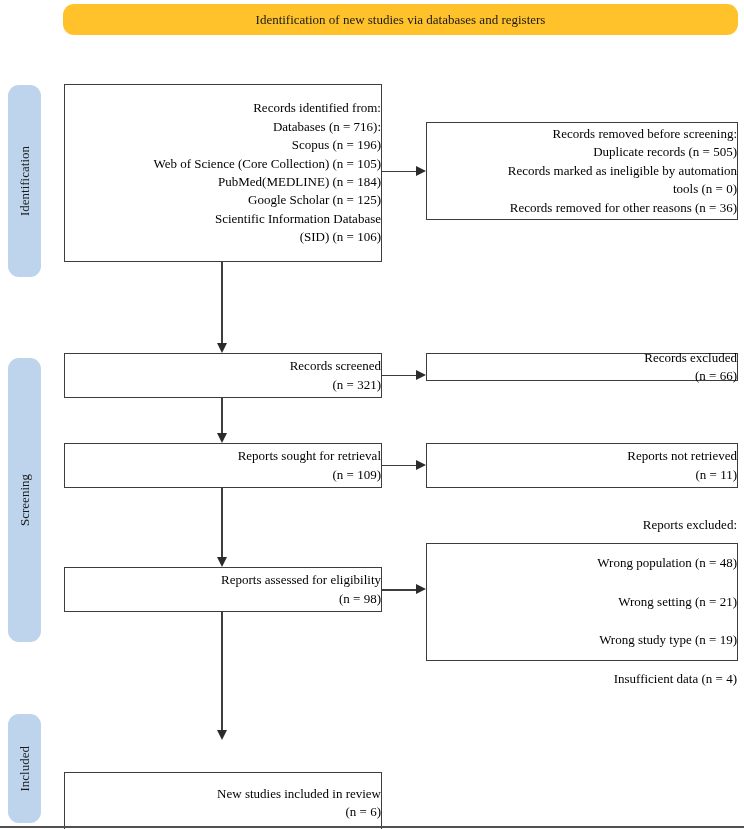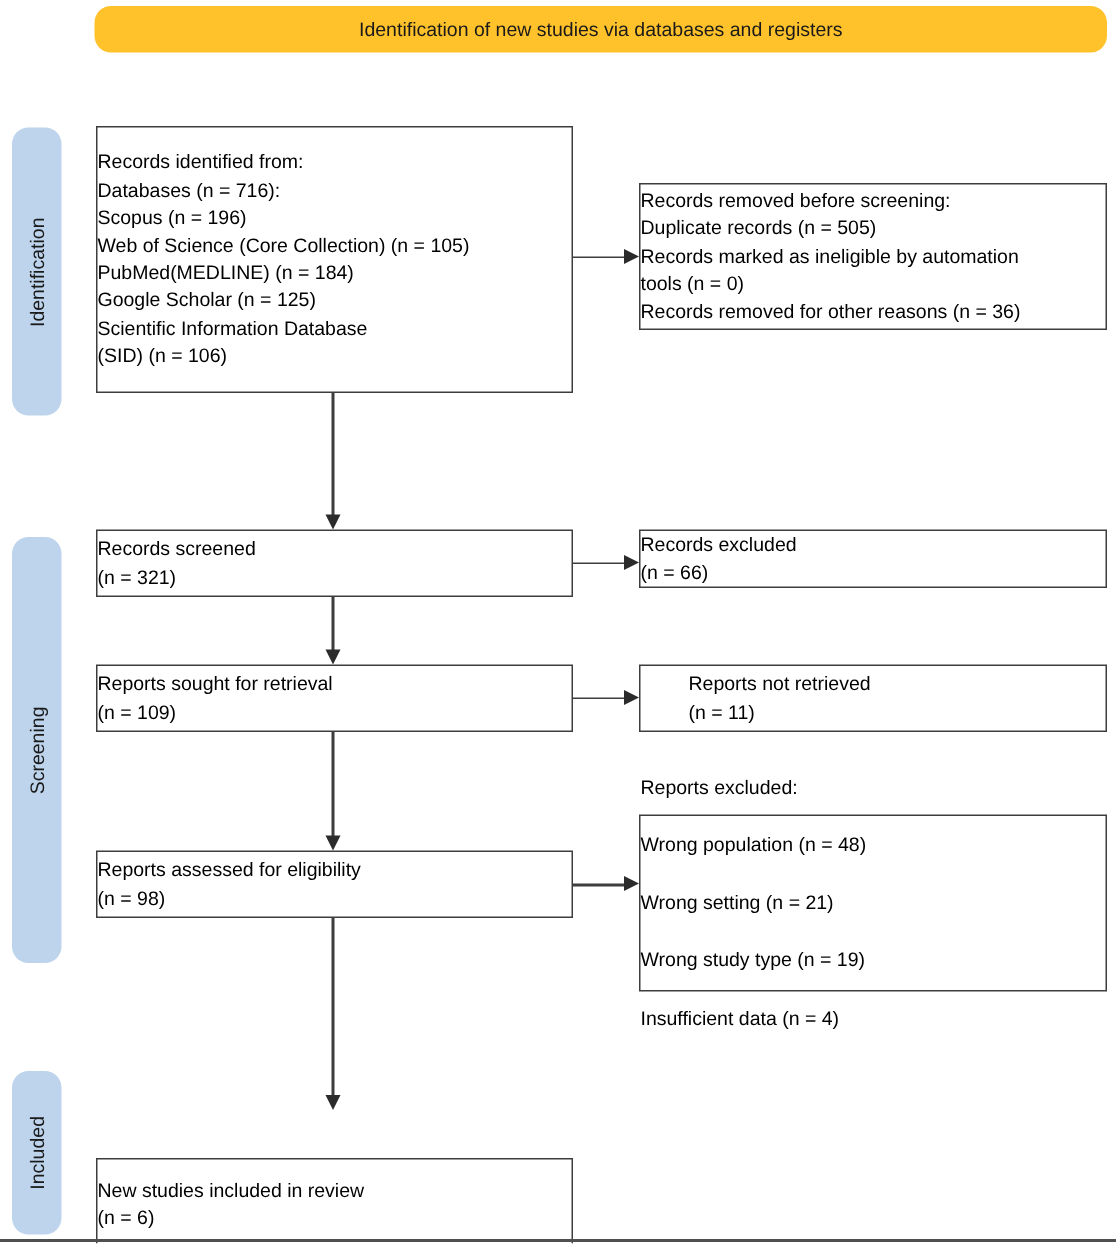--- a/index.html
+++ b/index.html
@@ -1,21 +1,21 @@
 <!DOCTYPE html>
 <html><head>
 <meta charset="utf-8">
 <style>
   html,body { margin:0; padding:0; background:#fff; }
   #figure {
     position: relative;
     width: 744px;
     height: 829px;
     background: #ffffff;
-    font-family: Liberation Sans, sans-serif;
+    font-family: Liberation Serif, serif;
     color: #000;
     overflow: hidden;
   }
   .banner {
     position: absolute;
     left: 63px; top: 4px;
     width: 675px; height: 31px;
     background: #FFC22B;
     border-radius: 11px;
     display: flex; align-items: center; justify-content: center;
@@ -35,21 +35,21 @@
     transform: rotate(180deg);
     white-space: nowrap;
     font-size: 13px;
     color: #1a1a1a;
   }
   .box {
     position: absolute;
     background: #fff;
     border: 1.5px solid #3d3d3d;
     display: flex; flex-direction: column;
-    align-items: flex-start; justify-content: center;
+    align-items: flex-end; justify-content: center;
     text-align: center;
     font-size: 13px;
     line-height: 1.42;
     color: #000;
     box-sizing: border-box;
   }
   .col-left  { left: 64px;  width: 318px; }
   .col-right { left: 426px; width: 312px; }
   .line-h { position: absolute; height: 1.5px; background: #3d3d3d; }
   .line-v { position: absolute; width: 1.5px;  background: #3d3d3d; }
@@ -108,21 +108,21 @@
     <div>Records marked as ineligible by automation</div>
     <div>tools (n = 0)</div>
     <div>Records removed for other reasons (n = 36)</div>
   </div>
 
   <div class="box col-left" style="top:353px; height:45px;">
     <div>Records screened</div>
     <div>(n = 321)</div>
   </div>
 
-  <div class="box col-right" style="top:353px; height:39px;">
+  <div class="box col-right" style="top:353px; height:28px;">
     <div>Records excluded</div>
     <div>(n = 66)</div>
   </div>
 
   <div class="box col-left" style="top:443px; height:45px;">
     <div>Reports sought for retrieval</div>
     <div>(n = 109)</div>
   </div>
 
   <div class="box col-right" style="top:443px; height:45px;padding-left:32px;">

